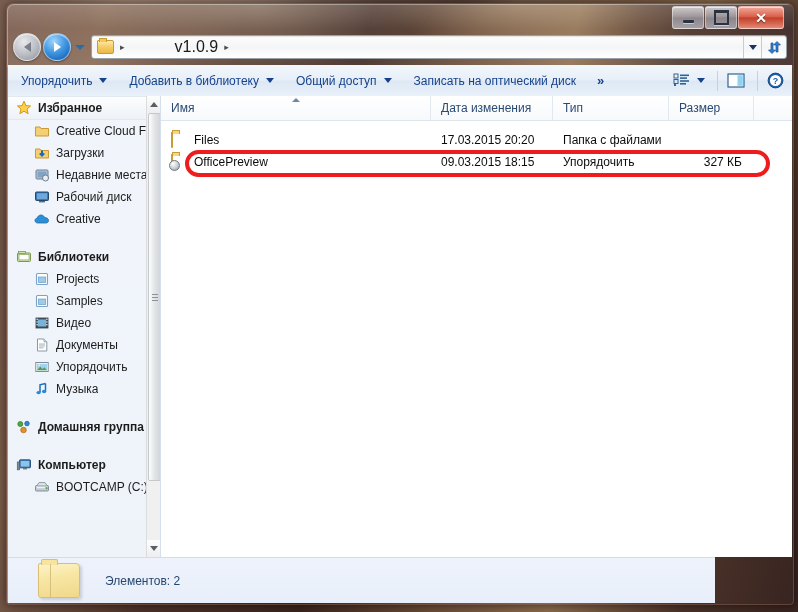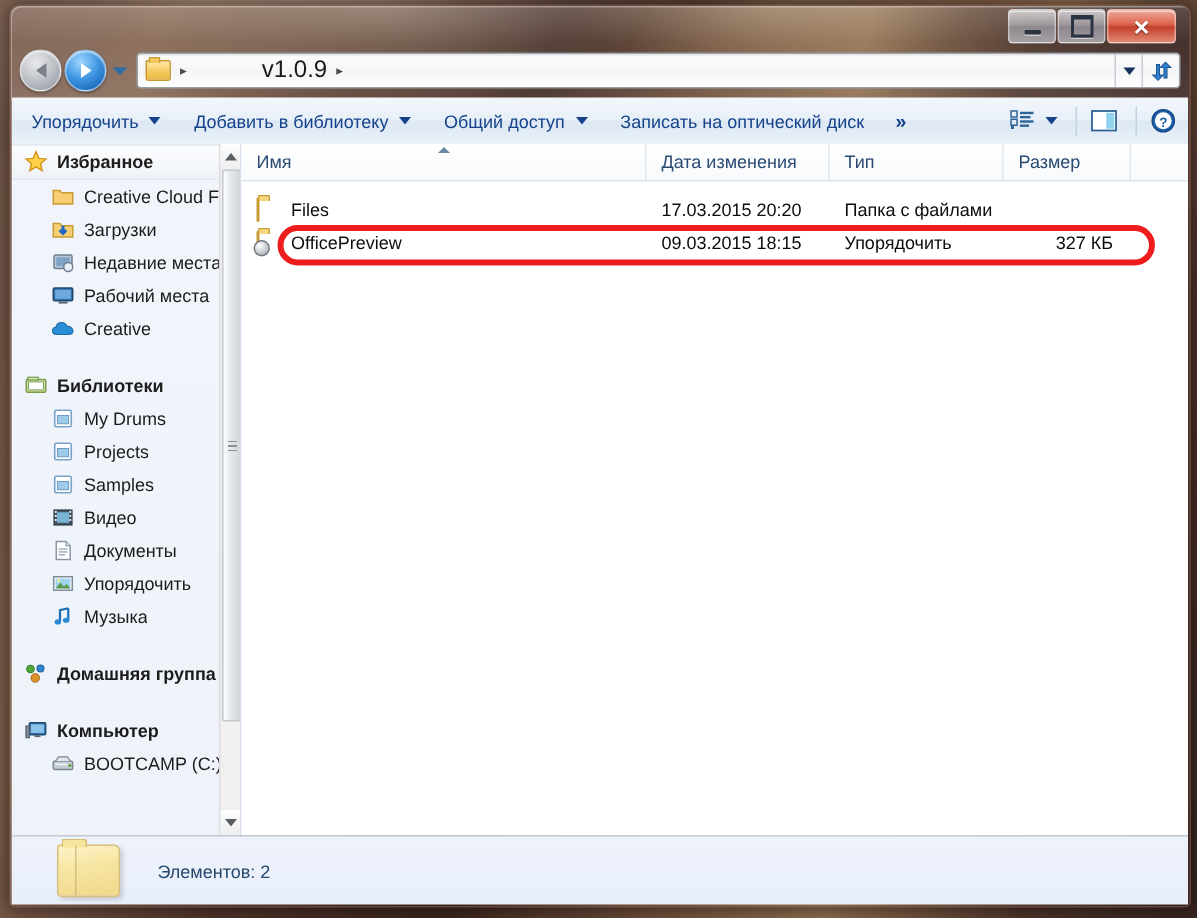--- a/index.html
+++ b/index.html
@@ -221,21 +221,21 @@
 
   
   .annot{
     position:absolute;left:178px;top:146px;width:585px;height:27px;
     border:4px solid #ee1c1c;border-radius:14px;
     box-sizing:border-box;pointer-events:none;z-index:40;
   }
 
   
   .statusbar{
-    position:absolute;left:1px;top:553px;width:784px;height:45px;
+    position:absolute;left:1px;top:553px;width:707px;height:45px;
     background:linear-gradient(180deg,#edf2fb 0%,#e9effa 100%);
     border-top:1px solid #d4dcea;
     display:flex;align-items:center;
   }
   .bigfolder{
     width:40px;height:33px;margin-left:30px;position:relative;flex:none;
     background:linear-gradient(170deg,#fdf3c8 0%,#f7e6a4 40%,#f0d88a 100%);
     border:1px solid #d9bf73;border-radius:2px 4px 3px 3px;
     box-shadow:2px 2px 3px rgba(0,0,0,.15);
   }
@@ -385,21 +385,21 @@
             <span class="nlabel">Недавние места</span>
           </div>
           <div class="navrow child">
             <span class="navicon">
               <svg width="16" height="16" viewBox="0 0 16 16">
                   <rect x="1.5" y="3" width="13" height="8.5" rx="1" fill="#2f6fb0" stroke="#24486e" stroke-width="1"></rect>
                   <rect x="2.8" y="4.2" width="10.4" height="6" fill="#6fa8dc"></rect>
                   <rect x="5" y="12" width="6" height="1.4" fill="#5a6a7a"></rect>
                 </svg>
             </span>
-            <span class="nlabel">Рабочий места</span>
+            <span class="nlabel">Рабочий диск</span>
           </div>
           <div class="navrow child">
             <span class="navicon">
               <svg width="16" height="16" viewBox="0 0 16 16">
                   <path d="M4 12 C1.8 12 1 10.6 1 9.4 C1 8 2.2 7.1 3.4 7.1 C3.6 5.2 5.2 4 7 4 C8.8 4 10.2 5.2 10.6 6.6 C12.6 6.5 14.6 7.7 14.6 9.5 C14.6 11 13.4 12 11.8 12 Z" fill="#2b8fd6" stroke="#1c6ca8" stroke-width="0.8"></path>
                 </svg>
             </span>
             <span class="nlabel">Creative</span>
           </div>
 
@@ -407,29 +407,20 @@
 
           <div class="navrow header">
             <span class="navicon">
               <svg width="16" height="16" viewBox="0 0 16 16">
                   <rect x="1.5" y="4" width="13" height="8.5" rx="1" fill="#cde3a9" stroke="#7a9a4e" stroke-width="1"></rect>
                   <rect x="3" y="5.6" width="10" height="5.3" fill="#ffffff" stroke="#8aa763" stroke-width="0.7"></rect>
                   <rect x="2.5" y="2.5" width="7" height="1.8" fill="#d8ecb8" stroke="#7a9a4e" stroke-width="0.8"></rect>
                 </svg>
             </span>
             <span class="nlabel hdr">Библиотеки</span>
-          </div>
-          <div class="navrow child">
-            <span class="navicon">
-              <svg width="16" height="16" viewBox="0 0 16 16">
-                  <rect x="2.5" y="2.5" width="11" height="11" rx="1" fill="#ffffff" stroke="#7aa3c9" stroke-width="1.1"></rect>
-                  <rect x="4.3" y="6" width="7.4" height="5.5" fill="#9ecbe8" stroke="#6e9bc4" stroke-width="0.7"></rect>
-                </svg>
-            </span>
-            <span class="nlabel">My Drums</span>
           </div>
           <div class="navrow child">
             <span class="navicon">
               <svg width="16" height="16" viewBox="0 0 16 16">
                   <rect x="2.5" y="2.5" width="11" height="11" rx="1" fill="#ffffff" stroke="#7aa3c9" stroke-width="1.1"></rect>
                   <rect x="4.3" y="6" width="7.4" height="5.5" fill="#9ecbe8" stroke="#6e9bc4" stroke-width="0.7"></rect>
                 </svg>
             </span>
             <span class="nlabel">Projects</span>
           </div>

